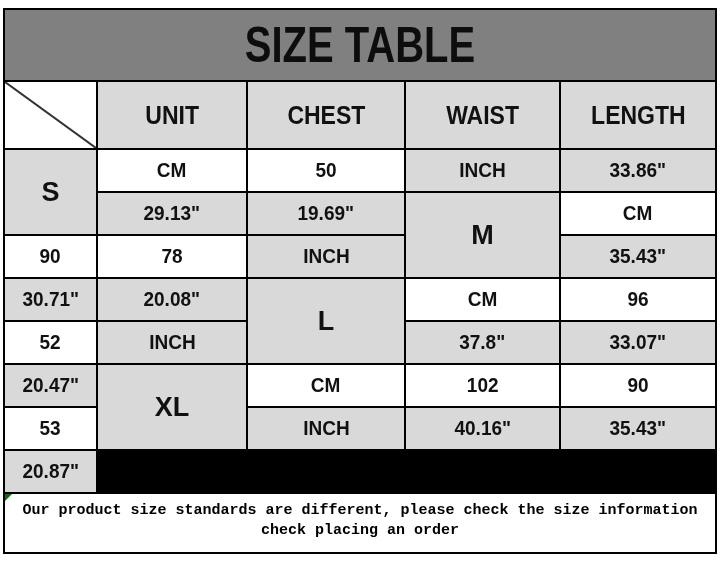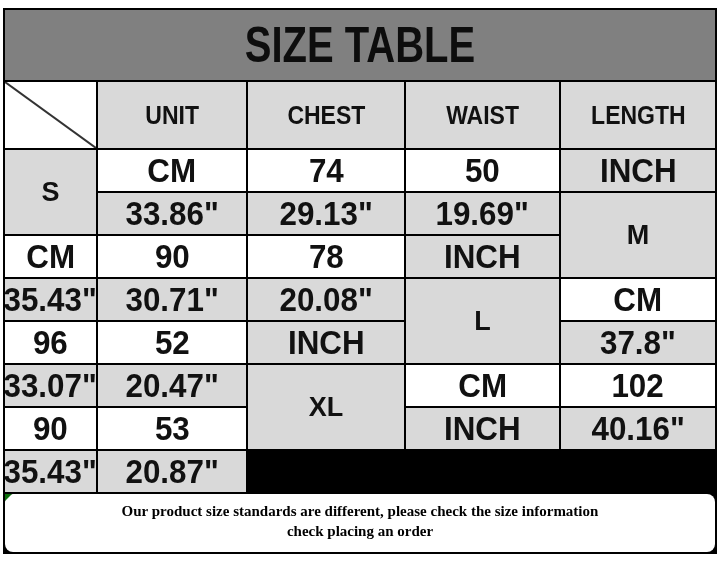--- a/index.html
+++ b/index.html
@@ -49,40 +49,39 @@
     font-weight: bold;
     color: #111;
     overflow: hidden;
   }
   .cell.gray { background: #d9d9d9; }
   .hdr {
     font-size: 25px;
     letter-spacing: 0;
   }
   .hdr span { display: inline-block; transform: scaleX(0.92); white-space: nowrap; }
-  .val { font-size: 33px; }
+  .val { font-size: 20px; }
   .val span { display: inline-block; transform: scaleX(0.95); white-space: nowrap; }
   .size-label { grid-row: span 2; font-size: 27px; }
   .corner { background: #ffffff; padding: 0; }
   .corner svg { width: 100%; height: 100%; display: block; }
   .footer-cell {
     grid-column: 1 / -1;
     background: #ffffff;
     position: relative;
     display: flex;
     flex-direction: column;
     align-items: center;
     justify-content: flex-start;
     padding-top: 7px;
-    font-family: Liberation Serif, serif;
+    font-family: Liberation Mono, monospace;
     font-weight: bold;
     font-size: 15px;
     line-height: 20px;
     color: #000;
-    border-radius: 8px;
   }
   .corner-marker {
     position: absolute;
     top: 0; left: 0;
     width: 7px; height: 7px;
     background: #0b6e0b;
     clip-path: polygon(0 0, 100% 0, 0 100%);
   }
 </style>
 </head>
@@ -114,23 +113,20 @@
         <span>LENGTH</span>
       </div>
 
     <div class="cell gray size-label">
         <span>S</span>
       </div>
     <div class="cell val">
         <span>CM</span>
       </div>
     <div class="cell val">
-        <span>74</span>
-      </div>
-    <div class="cell val">
         <span>50</span>
       </div>
     <div class="cell gray val">
         <span>INCH</span>
       </div>
     <div class="cell gray val">
         <span>33.86"</span>
       </div>
     <div class="cell gray val">
         <span>29.13"</span>

